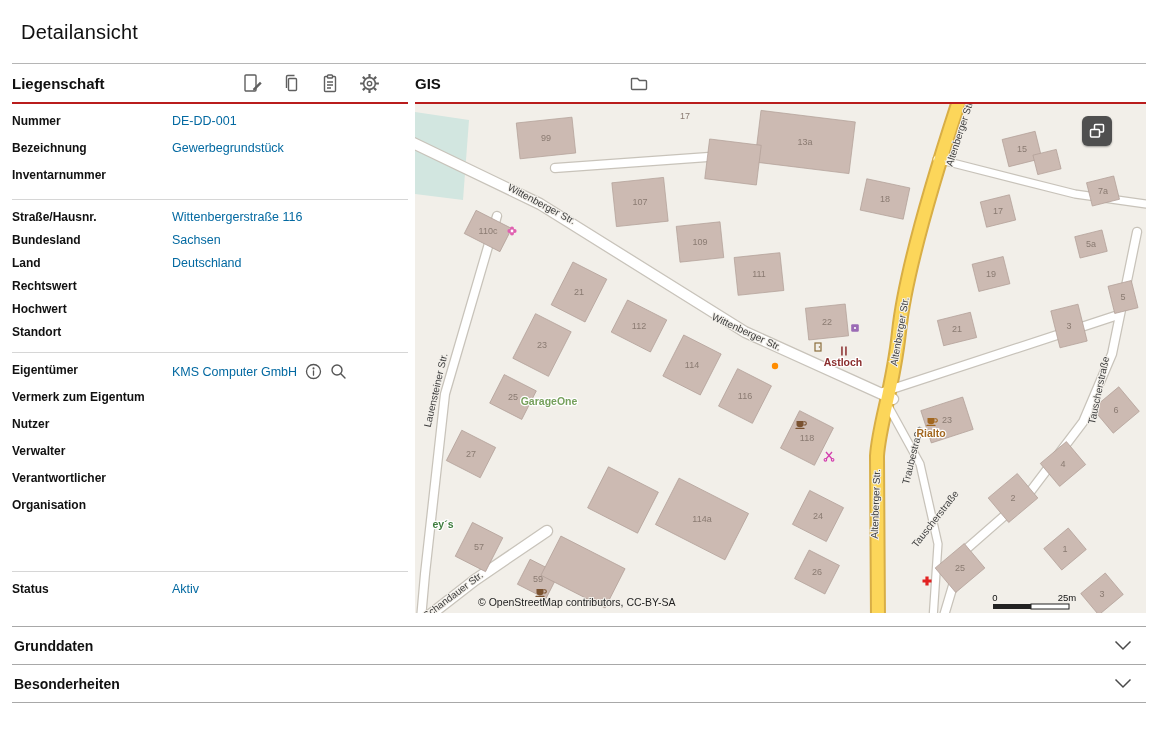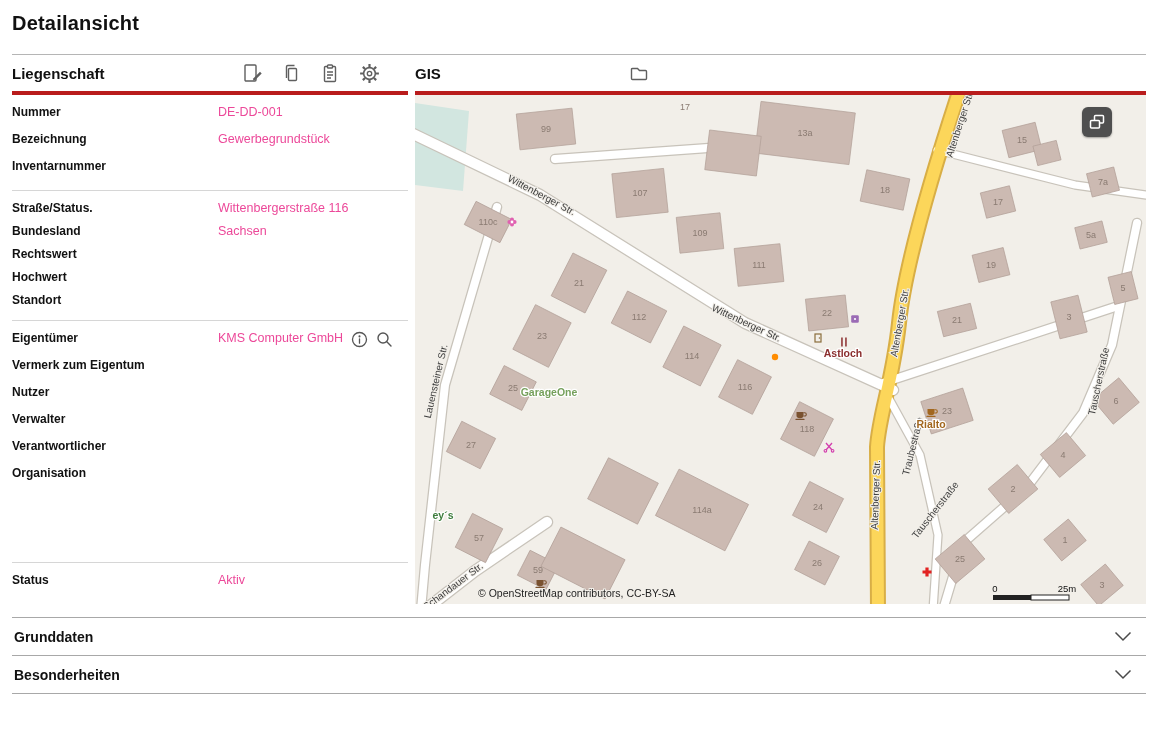--- a/index.html
+++ b/index.html
@@ -2,49 +2,49 @@
 <html><head>
 <meta charset="utf-8">
 <style>
   * { box-sizing: border-box; }
   html,body { margin:0; padding:0; background:#fff; }
   body {
     width:1158px; height:742px; overflow:hidden;
     font-family:"Liberation Sans", sans-serif; color:#111;
   }
   .page { padding:12px 12px 0 12px; }
-  h1.page-title { margin:0; font-size:20px; font-weight:bold; letter-spacing:.2px; }
+  h1.page-title { margin:9px; font-size:20px; font-weight:normal; letter-spacing:.2px; }
   .title-rule { height:1px; background:#b5b5b5; margin-top:19px; }
 
   .content { display:flex; align-items:stretch; }
   .panel-left { width:396px; height:549px; display:flex; flex-direction:column; }
   .panel-right { flex:1; margin-left:7px; display:flex; flex-direction:column;text-align:right; }
 
   .panel-header {
     height:40px; display:flex; align-items:center;
-    border-bottom:4px solid #b91c1c;
+    border-bottom:2px solid #b91c1c;
   }
   .panel-title { font-size:15px; font-weight:bold; }
 
   .toolbar { margin-left:auto; display:flex; align-items:center; gap:13px; padding-right:26px; }
   .icon-btn { display:inline-flex; align-items:center; justify-content:center;
     width:26px; height:26px; color:#5f5f5f; cursor:pointer; background:none; border:none; padding:0; }
   .icon-btn svg { display:block; }
 
   .gis-folder { margin-left:185px; }
 
   
   .fields { flex:1; display:flex; flex-direction:column; }
   .field-group { padding:8px 0 6px 0; border-bottom:1px solid #d6d6d6; }
   .field-group.g3 { border-bottom:none; }
   .field-group.field-group--status { margin-top:auto; border-bottom:none; border-top:1px solid #d6d6d6; }
   .field-row { display:flex; align-items:flex-start; min-height:27px; }
   .g2 .field-row { min-height:23px; }
   .field-label { width:160px; flex-shrink:0; font-weight:bold; font-size:12px; padding-top:2px; }
-  .field-value { font-size:12.5px; display:flex; align-items:flex-start; gap:8px; padding-top:2px; color:#ec4899;margin-left:46px; }
+  .field-value { font-size:12.5px; display:flex; align-items:center; gap:8px; padding-top:2px; color:#0369a1; }
   .inline-icon { display:inline-flex; color:#555; cursor:pointer; }
 
   
   .map-wrap { position:relative; width:731px; height:509px; background:#f2efe9; overflow:hidden; cursor:grab; }
   .map-wrap svg.map-svg { position:absolute; left:0; top:0; }
   .bld { fill:#ccbab2; stroke:#b19f97; stroke-width:.7; }
   .hnum { font-size:9px; fill:#8a7b72; text-anchor:middle; }
   .stname { font-size:10px; fill:#3f3f3f; text-anchor:middle;
     paint-order:stroke; stroke:#f2efe9; stroke-width:2.2px; }
   .poilab { font-size:10.5px; font-weight:bold; text-anchor:middle; paint-order:stroke; stroke-width:2.4px; }
@@ -126,29 +126,35 @@
             </div>
             <div class="field-row">
               <div class="field-label">Inventarnummer</div>
               <div class="field-value">
                 <span></span>
               </div>
             </div>
           </div>
           <div class="field-group g2">
             <div class="field-row">
-              <div class="field-label">Straße/Status.</div>
+              <div class="field-label">Straße/Hausnr.</div>
               <div class="field-value">
                 <span>Wittenbergerstraße 116</span>
               </div>
             </div>
             <div class="field-row">
               <div class="field-label">Bundesland</div>
               <div class="field-value">
                 <span>Sachsen</span>
+              </div>
+            </div>
+            <div class="field-row">
+              <div class="field-label">Land</div>
+              <div class="field-value">
+                <span>Deutschland</span>
               </div>
             </div>
             <div class="field-row">
               <div class="field-label">Rechtswert</div>
               <div class="field-value">
                 <span></span>
               </div>
             </div>
             <div class="field-row">
               <div class="field-label">Hochwert</div>

